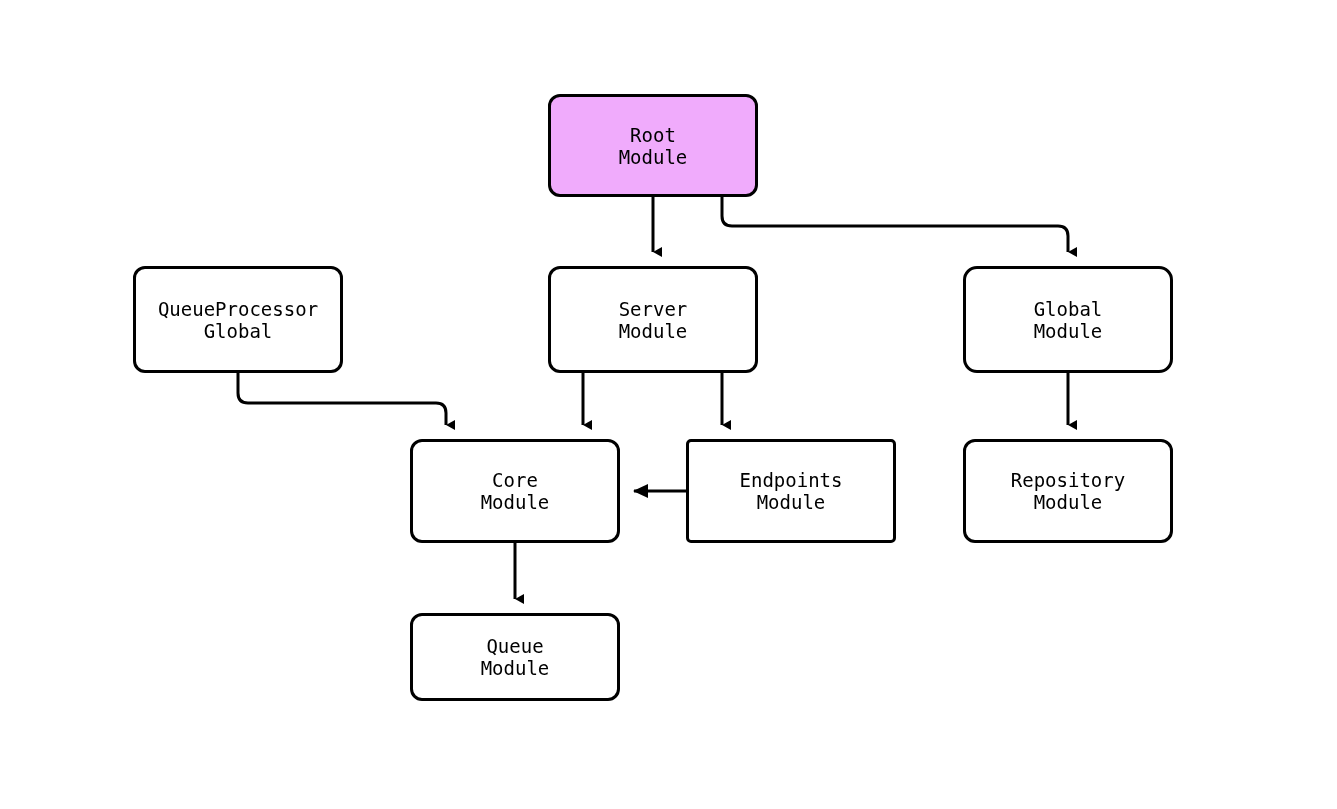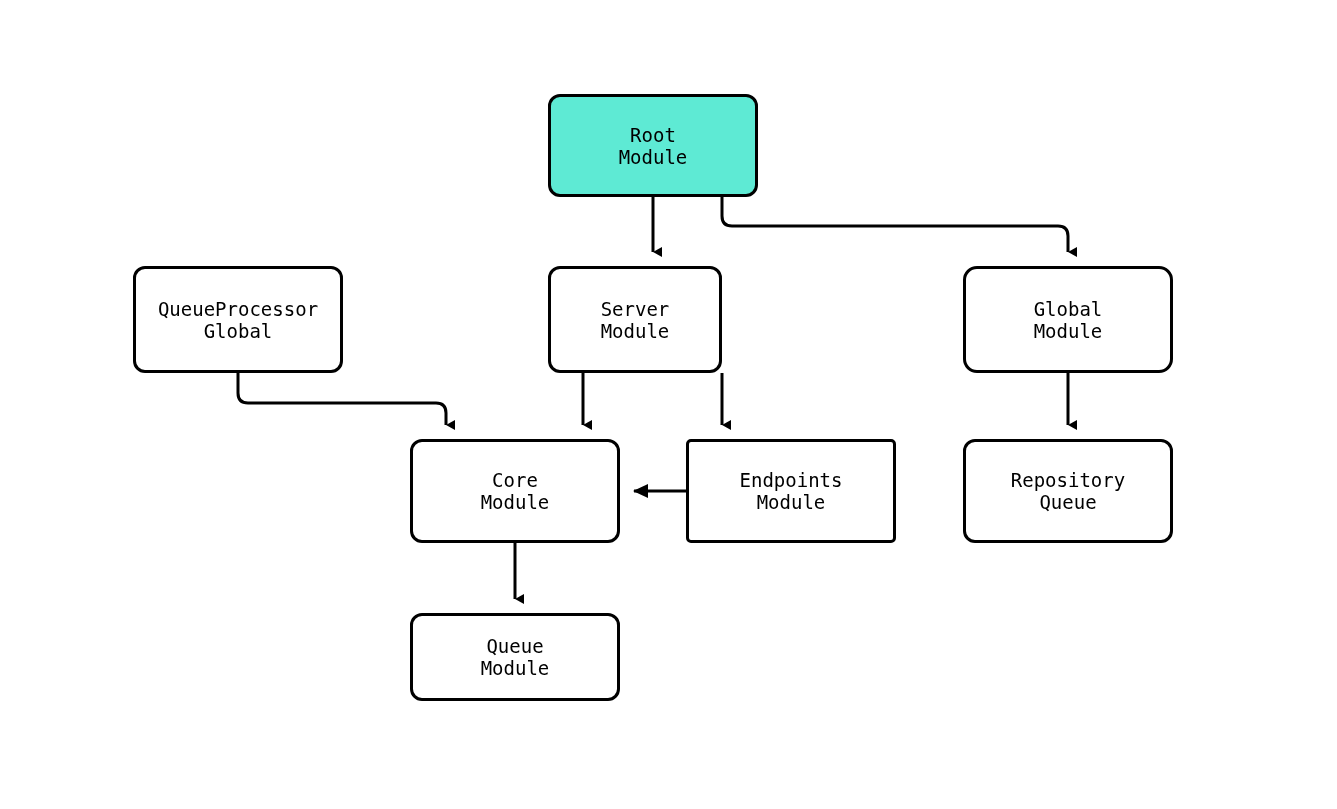--- a/index.html
+++ b/index.html
@@ -67,31 +67,31 @@
         <path d="M 722 197 L 722 216 Q 722 226 732 226 L 1058 226 Q 1068 226 1068 236 L 1068 252" fill="none" stroke="#000000" stroke-width="3" marker-end="url(#arrow-down)"></path>
         <path d="M 583 373 L 583 425" fill="none" stroke="#000000" stroke-width="3" marker-end="url(#arrow-down)"></path>
         <path d="M 722 373 L 722 425" fill="none" stroke="#000000" stroke-width="3" marker-end="url(#arrow-down)"></path>
         <path d="M 238 373 L 238 393 Q 238 403 248 403 L 436 403 Q 446 403 446 413 L 446 425" fill="none" stroke="#000000" stroke-width="3" marker-end="url(#arrow-down)"></path>
         <path d="M 686 491 L 634 491" fill="none" stroke="#000000" stroke-width="3" marker-end="url(#arrow-generic)"></path>
         <path d="M 1068 373 L 1068 425" fill="none" stroke="#000000" stroke-width="3" marker-end="url(#arrow-down)"></path>
         <path d="M 515 543 L 515 599" fill="none" stroke="#000000" stroke-width="3" marker-end="url(#arrow-down)"></path>
       </g>
   </svg>
 
-  <div class="node" style="left: 548px; top: 94px; width: 210px; height: 103px; border-radius: 12px; border-width: 3px; border-color: rgb(0, 0, 0); background: #5eead4;">
+  <div class="node" style="left: 548px; top: 94px; width: 210px; height: 103px; border-radius: 12px; border-width: 3px; border-color: rgb(0, 0, 0); background: #f0abfc;">
     <div class="node-label">Root
 Module</div>
   </div>
 
   <div class="node" style="left: 133px; top: 266px; width: 210px; height: 107px; border-radius: 12px; border-width: 3px; border-color: rgb(0, 0, 0); background: rgb(255, 255, 255);">
     <div class="node-label">QueueProcessor
 Global</div>
   </div>
 
-  <div class="node" style="left: 548px; top: 266px; width: 174px; height: 107px; border-radius: 12px; border-width: 3px; border-color: rgb(0, 0, 0); background: rgb(255, 255, 255);">
+  <div class="node" style="left: 548px; top: 266px; width: 210px; height: 107px; border-radius: 12px; border-width: 3px; border-color: rgb(0, 0, 0); background: rgb(255, 255, 255);">
     <div class="node-label">Server
 Module</div>
   </div>
 
   <div class="node" style="left: 963px; top: 266px; width: 210px; height: 107px; border-radius: 14px; border-width: 3px; border-color: rgb(0, 0, 0); background: rgb(255, 255, 255);">
     <div class="node-label">Global
 Module</div>
   </div>
 
   <div class="node" style="left: 410px; top: 439px; width: 210px; height: 104px; border-radius: 12px; border-width: 3px; border-color: rgb(0, 0, 0); background: rgb(255, 255, 255);">
@@ -99,21 +99,21 @@
 Module</div>
   </div>
 
   <div class="node" style="left: 686px; top: 439px; width: 210px; height: 104px; border-radius: 5px; border-width: 3px; border-color: rgb(0, 0, 0); background: rgb(255, 255, 255);">
     <div class="node-label">Endpoints
 Module</div>
   </div>
 
   <div class="node" style="left: 963px; top: 439px; width: 210px; height: 104px; border-radius: 12px; border-width: 3px; border-color: rgb(0, 0, 0); background: rgb(255, 255, 255);">
     <div class="node-label">Repository
-Queue</div>
+Module</div>
   </div>
 
   <div class="node" style="left: 410px; top: 613px; width: 210px; height: 88px; border-radius: 12px; border-width: 3px; border-color: rgb(0, 0, 0); background: rgb(255, 255, 255);">
     <div class="node-label">Queue
 Module</div>
   </div>
 
 </div>
 
 </body></html>

